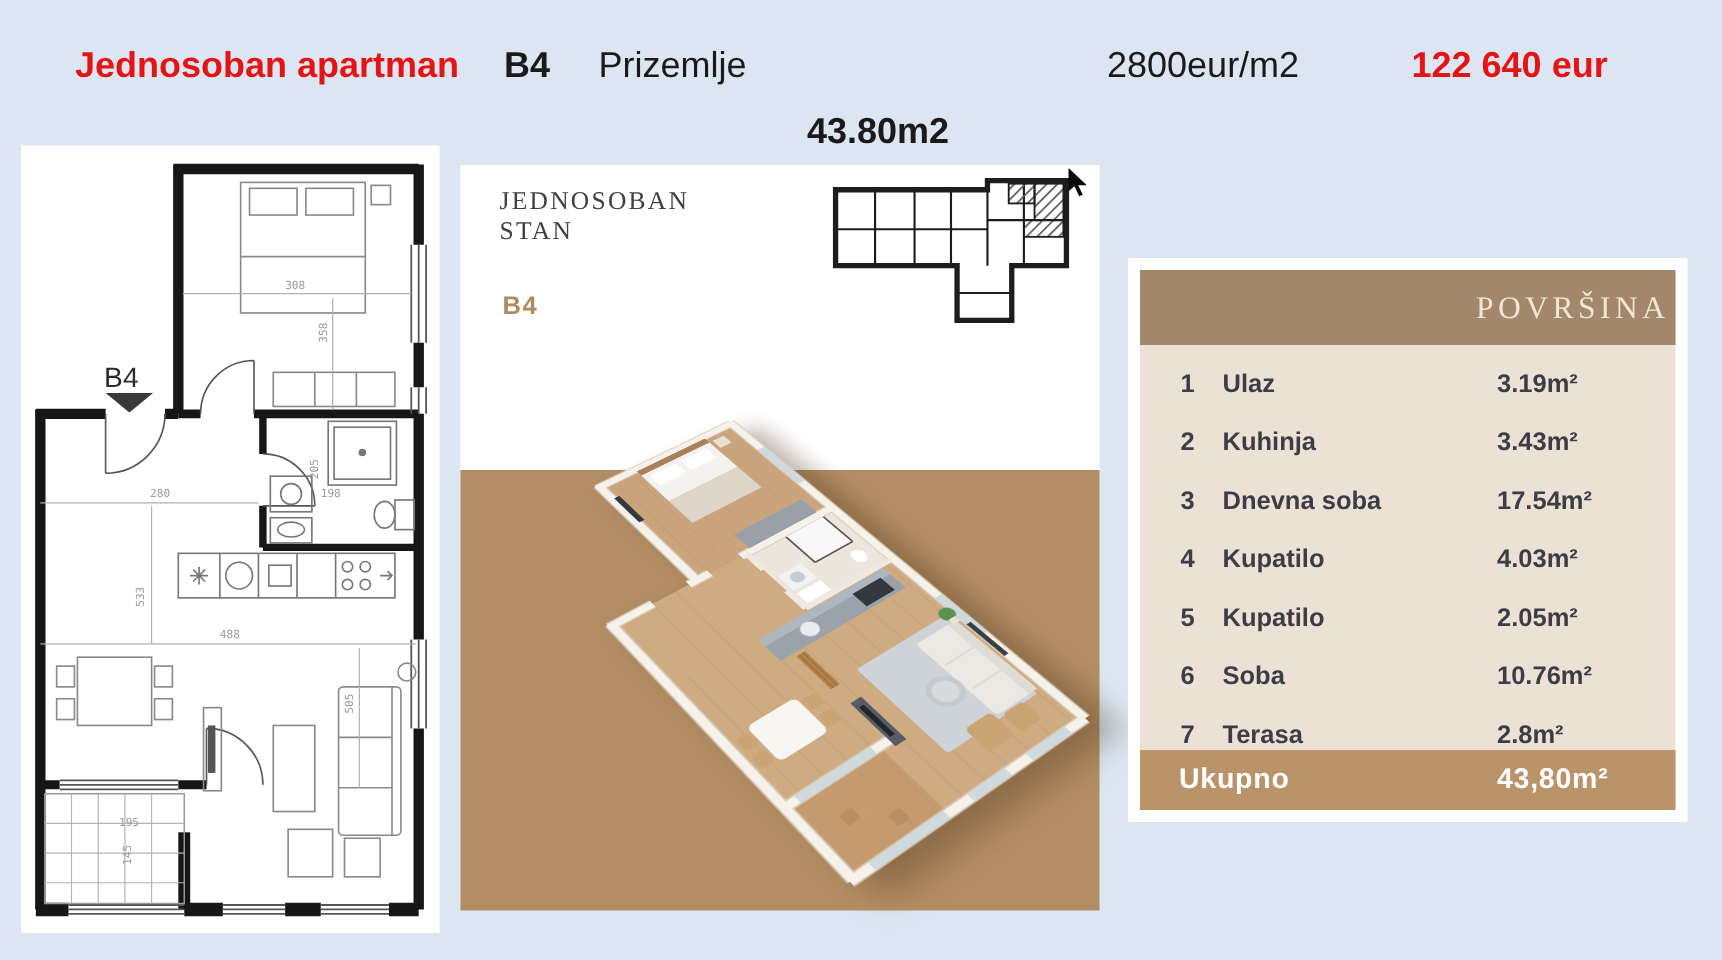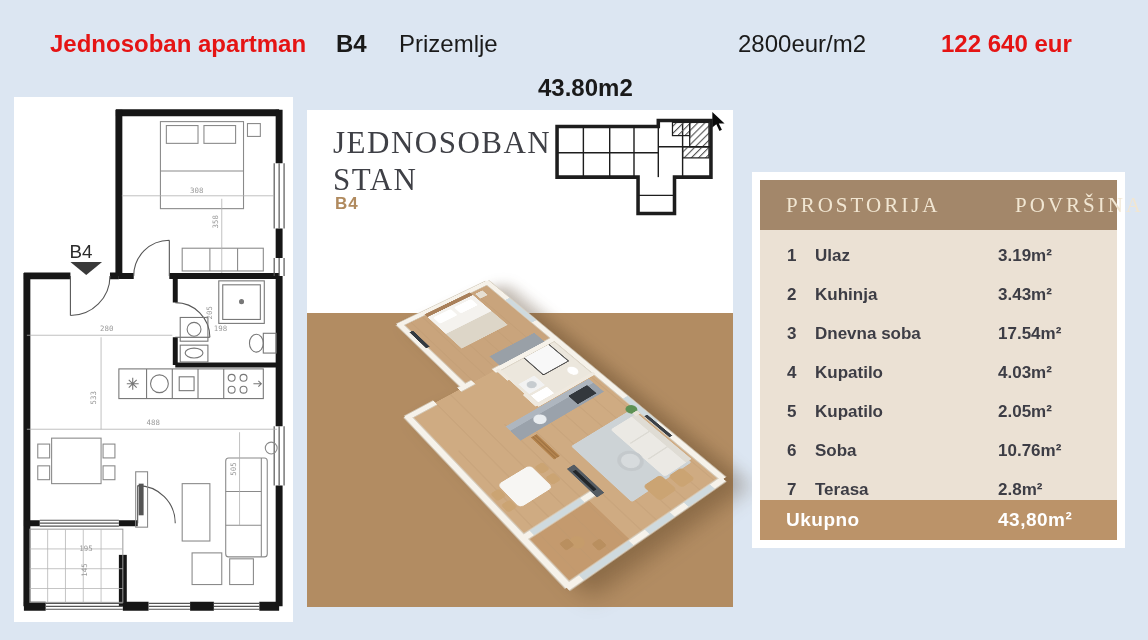--- a/index.html
+++ b/index.html
@@ -23,21 +23,21 @@
   .panel-2d svg{position:absolute;left:2px;top:2px;}
 
   
   .panel-3d{
     position:absolute;left:307px;top:110px;width:426px;height:497px;
     background:linear-gradient(to bottom,#ffffff 0,#ffffff 203px,#b28c62 203px,#b28c62 100%);
   }
   .p3d-title{
     position:absolute;left:26px;top:14px;
     font-family:"Liberation Serif", serif;
-    font-size:31px;letter-spacing:1.5px;color:#3f4046;line-height:1.2;
+    font-size:17px;letter-spacing:1.5px;color:#3f4046;line-height:1.2;
   }
   .p3d-unit{position:absolute;left:28px;top:84px;font-size:17px;letter-spacing:1px;color:#b08a5e;font-weight:bold;}
   .siteplan{position:absolute;left:246px;top:6px;}
   .cursor-glyph{position:absolute;left:404px;top:2px;}
   .iso-wrap{position:absolute;left:0;top:0;width:426px;height:497px;perspective:1000px;perspective-origin:50% 38%;}
   .iso{
     position:absolute;left:76px;top:38px;width:278px;height:525px;
     transform-origin:50% 50%;
     transform:rotateX(50deg) rotateZ(-38deg) scale(0.74);
     filter:drop-shadow(14px 22px 14px rgba(70,45,20,0.35));
@@ -47,21 +47,21 @@
   .panel-table{
     position:absolute;left:752px;top:172px;width:373px;height:376px;
     background:#ffffff;padding:0;box-sizing:border-box;
   }
   .tbl{position:absolute;left:8px;top:8px;right:8px;bottom:8px;background:#ebe1d4;}
   .thead{
     height:50px;background:#a3876a;display:flex;align-items:center;
     font-family:"Liberation Serif", serif;color:#f1e6d2;font-size:21px;letter-spacing:3px;
   }
   .thead .hc1{margin-left:26px;}
-  .thead .hc2{position:absolute;left:255px;}
+  .thead .hc2{position:absolute;left:224px;}
   .tbody{position:absolute;top:50px;left:0;right:0;bottom:40px;padding-top:6px;}
   .trow{position:relative;height:39px;display:flex;align-items:center;color:#3d3d45;font-size:17px;font-weight:bold;}
   .tnum{position:absolute;left:27px;}
   .tname{position:absolute;left:55px;}
   .tarea{position:absolute;left:238px;}
   .tfoot{
     position:absolute;left:0;right:0;bottom:0;height:40px;background:#bb9369;
     display:flex;align-items:center;color:#ffffff;font-size:19px;font-weight:bold;letter-spacing:0.5px;
   }
   .tfoot .fc1{margin-left:26px;text-align:right;}
@@ -343,21 +343,20 @@
         <rect x="40" y="460" width="13" height="13" rx="3" fill="#b98f5f"></rect>
         <rect x="70" y="484" width="13" height="13" rx="3" fill="#b98f5f"></rect>
       </svg>
     </div>
   </div>
 </div>
 
 <div class="panel-table">
   <div class="tbl">
     <div class="thead">
-      <span class="hc1">PROSTORIJA</span>
       <span class="hc2">POVRŠINA</span>
     </div>
     <div class="tbody">
         <div class="trow">
           <span class="tnum">1</span>
           <span class="tname">Ulaz</span>
           <span class="tarea">3.19m²</span>
         </div>
         <div class="trow">
           <span class="tnum">2</span>

